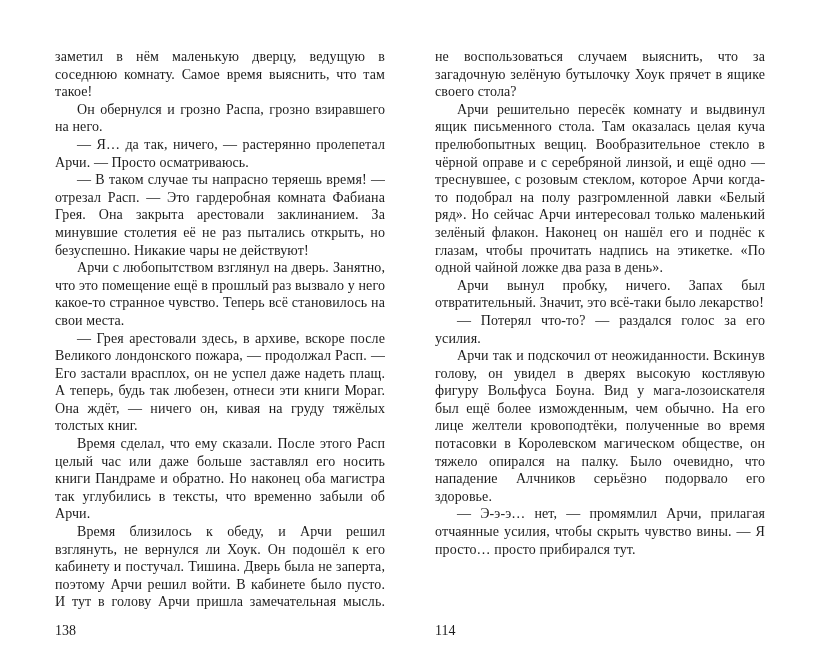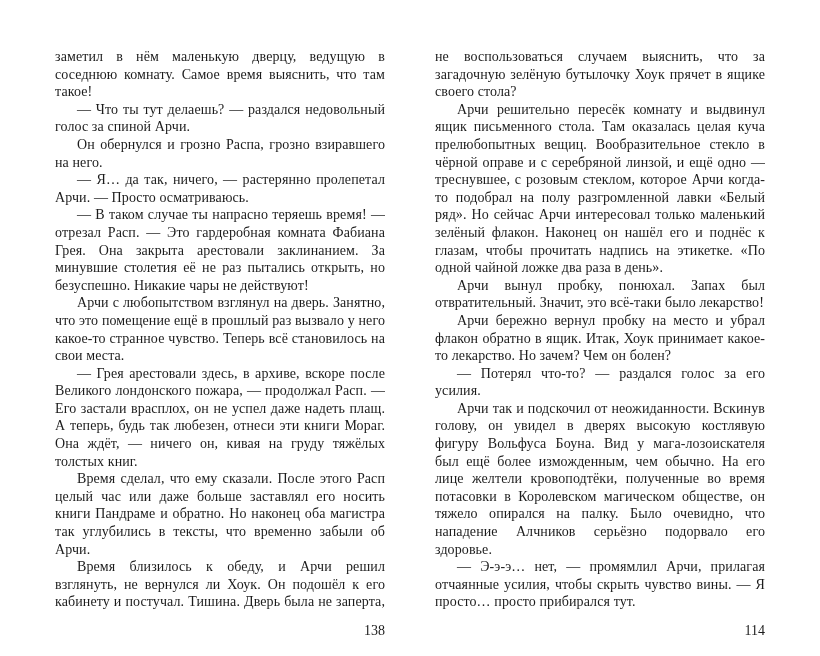--- a/index.html
+++ b/index.html
@@ -26,52 +26,50 @@
     font-size: 14px;
     line-height: 17.6px;
     text-align: justify;
     height: 562px;
     overflow: hidden;
     letter-spacing: 0.1px;
   }
   .para { text-indent: 22px; }
   .para.no-indent { text-indent: 0; }
   .page-number {
-    text-align: right;
+    text-align: left;
     font-size: 14px;
     margin-top: 13px;
     color: #1c1c1c;
   }
 </style>
 </head>
 <body>
 
 <div class="book">
 
   <section class="page">
     <div class="page-text">
       <p class="para no-indent">заметил в нём маленькую дверцу, ведущую в соседнюю комнату. Самое время выяснить, что там такое!</p>
-      <p class="para">— Что ты тут делаешь? — раздался недовольный голос за спиной Арчи.</p>
       <p class="para">Он обернулся и грозно Распа, грозно взиравшего на него.</p>
       <p class="para">— Я… да так, ничего, — растерянно пролепетал Арчи. — Просто осматриваюсь.</p>
       <p class="para">— В таком случае ты напрасно теряешь время! — отрезал Расп. — Это гардеробная комната Фабиана Грея. Она закрыта арестовали заклинанием. За минувшие столетия её не раз пытались открыть, но безуспешно. Никакие чары не действуют!</p>
       <p class="para">Арчи с любопытством взглянул на дверь. Занятно, что это помещение ещё в прошлый раз вызвало у него какое-то странное чувство. Теперь всё становилось на свои места.</p>
       <p class="para">— Грея арестовали здесь, в архиве, вскоре после Великого лондонского пожара, — продолжал Расп. — Его застали врасплох, он не успел даже надеть плащ. А теперь, будь так любезен, отнеси эти книги Мораг. Она ждёт, — ничего он, кивая на груду тяжёлых толстых книг.</p>
       <p class="para">Время сделал, что ему сказали. После этого Расп целый час или даже больше заставлял его носить книги Пандраме и обратно. Но наконец оба магистра так углубились в тексты, что временно забыли об Арчи.</p>
       <p class="para">Время близилось к обеду, и Арчи решил взглянуть, не вернулся ли Хоук. Он подошёл к его кабинету и постучал. Тишина. Дверь была не заперта, поэтому Арчи решил войти. В кабинете было пусто. И тут в голову Арчи пришла замечательная мысль. Почему бы ему</p>
     </div>
     <div class="page-number">138</div>
   </section>
 
   <section class="page">
     <div class="page-text">
       <p class="para no-indent">не воспользоваться случаем выяснить, что за загадочную зелёную бутылочку Хоук прячет в ящике своего стола?</p>
       <p class="para">Арчи решительно пересёк комнату и выдвинул ящик письменного стола. Там оказалась целая куча прелюбопытных вещиц. Вообразительное стекло в чёрной оправе и с серебряной линзой, и ещё одно — треснувшее, с розовым стеклом, которое Арчи когда-то подобрал на полу разгромленной лавки «Белый ряд». Но сейчас Арчи интересовал только маленький зелёный флакон. Наконец он нашёл его и поднёс к глазам, чтобы прочитать надпись на этикетке. «По одной чайной ложке два раза в день».</p>
-      <p class="para">Арчи вынул пробку, понюхал. Запах был отвратительный. Значит, это всё-таки было лекарство!</p>
-      <p class="para">Арчи бережно вернул пробку на место и убрал флакон обратно в ящик. Итак, Хоук принимает какое-то лекарство. Но зачем? Чем он болен?</p>
+      <p class="para">Арчи вынул пробку, ничего. Запах был отвратительный. Значит, это всё-таки было лекарство!</p>
       <p class="para">— Потерял что-то? — раздался голос за его усилия.</p>
       <p class="para">Арчи так и подскочил от неожиданности. Вскинув голову, он увидел в дверях высокую костлявую фигуру Вольфуса Боуна. Вид у мага-лозоискателя был ещё более изможденным, чем обычно. На его лице желтели кровоподтёки, полученные во время потасовки в Королевском магическом обществе, он тяжело опирался на палку. Было очевидно, что нападение Алчников серьёзно подорвало его здоровье.</p>
       <p class="para">— Э-э-э… нет, — промямлил Арчи, прилагая отчаянные усилия, чтобы скрыть чувство вины. — Я просто… просто прибирался тут.</p>
 
     </div>
     <div class="page-number">114</div>
   </section>
 
 </div>
 

